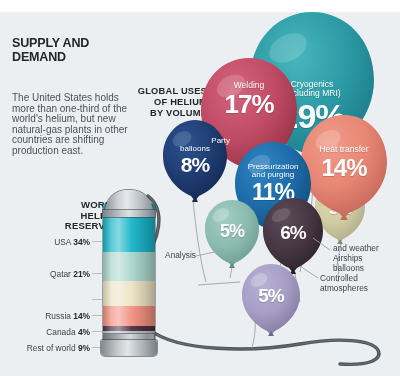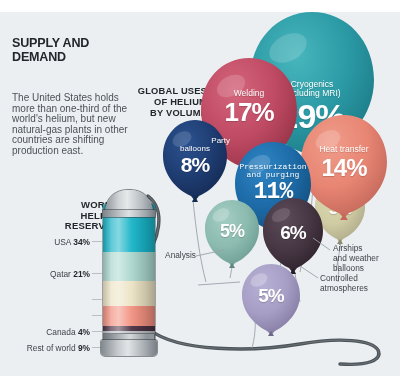--- a/index.html
+++ b/index.html
@@ -135,20 +135,24 @@
   <div class="res-leader" style="left:92px;top:241px;width:10px;"></div>
 
   <div class="res-row" style="left:18px;top:269px;width:72px;">
     <span>Qatar</span>
     <b>21%</b>
   </div>
   <div class="res-leader" style="left:92px;top:273px;width:10px;"></div>
 
   <div class="res-leader" style="left:92px;top:299px;width:10px;"></div>
 
+  <div class="res-row" style="left:10px;top:311px;width:80px;">
+    <span>Russia</span>
+    <b>14%</b>
+  </div>
   <div class="res-leader" style="left:92px;top:315px;width:10px;"></div>
 
   <div class="res-row" style="left:8px;top:327px;width:82px;">
     <span>Canada</span>
     <b>4%</b>
   </div>
   <div class="res-leader" style="left:92px;top:331px;width:10px;"></div>
 
   <div class="res-row" style="left:2px;top:343px;width:88px;">
     <span>Rest of world</span>
@@ -219,21 +223,21 @@
         <radialGradient id="gWeld" cx="36%" cy="28%" r="76%">
           <stop offset="0%" stop-color="#d4667c"></stop>
           <stop offset="55%" stop-color="#bf4a63"></stop>
           <stop offset="100%" stop-color="#963347"></stop>
         </radialGradient>
       </defs>
       <path d="M52,3 C79,3 100,25 100,55 C100,83 80,105 58,112 L52,118 L46,112 C24,105 4,83 4,55 C4,25 25,3 52,3 Z" fill="url(#gWeld)"></path>
       <path d="M52,114 l-5,6 h10 z" fill="#963347"></path>
       <ellipse cx="34" cy="31" rx="15" ry="10" fill="#ffffff" opacity="0.16" transform="rotate(-28 34 31)"></ellipse>
     </svg>
-    <div class="bl-label" style="top:34px;">
+    <div class="bl-label" style="top:26px;">
       <div class="bl-name">Welding</div>
       <div class="bl-pct" style="font-size:26px;margin-top:1px;">17%</div>
     </div>
   </div>
 
   <div class="balloon" style="left:298px;top:112px;width:92px;height:108px;z-index:7;text-decoration:underline;">
     <svg width="92" height="108" viewBox="0 0 92 108">
       <defs>
         <radialGradient id="gHeat" cx="36%" cy="28%" r="76%">
           <stop offset="0%" stop-color="#f09c8a"></stop>
@@ -275,21 +279,21 @@
         <radialGradient id="gPress" cx="36%" cy="28%" r="76%">
           <stop offset="0%" stop-color="#2f85c4"></stop>
           <stop offset="55%" stop-color="#1d6ba8"></stop>
           <stop offset="100%" stop-color="#12507f"></stop>
         </radialGradient>
       </defs>
       <path d="M41,2 C62,2 79,20 79,44 C79,66 63,83 46,89 L41,94 L36,89 C19,83 3,66 3,44 C3,20 20,2 41,2 Z" fill="url(#gPress)"></path>
       <path d="M41,90 l-4,6 h8 z" fill="#12507f"></path>
       <ellipse cx="27" cy="24" rx="12" ry="8" fill="#ffffff" opacity="0.16" transform="rotate(-28 27 24)"></ellipse>
     </svg>
-    <div class="bl-label" style="top:23px;font-family:Liberation Mono, monospace;">
+    <div class="bl-label" style="top:23px;">
       <div class="bl-name" style="font-size:8px;">Pressurization</div>
       <div class="bl-name" style="font-size:8px;">and purging</div>
       <div class="bl-pct" style="font-size:23px;margin-top:0px;">11%</div>
     </div>
   </div>
 
   <div class="balloon" style="left:203px;top:198px;width:58px;height:70px;z-index:8;">
     <svg width="58" height="70" viewBox="0 0 58 70">
       <defs>
         <radialGradient id="gAna" cx="36%" cy="28%" r="76%">
@@ -369,22 +373,22 @@
       <path d="M198,285 L240,282"></path>
       <path d="M330,250 L313,238"></path>
       <path d="M318,278 L300,266"></path>
     </g>
   </svg>
 
   <div class="callout r" style="left:150px;top:250px;width:46px;z-index:12;">Analysis</div>
 
 
   <div class="callout" style="left:333px;top:243px;width:66px;z-index:12;">
+    <div>and weather</div>
     <div>Airships</div>
-    <div>and weather</div>
     <div>balloons</div>
   </div>
 
   <div class="callout" style="left:320px;top:273px;width:76px;z-index:12;">
     <div>Controlled</div>
     <div>atmospheres</div>
   </div>
 
 </div>
 

